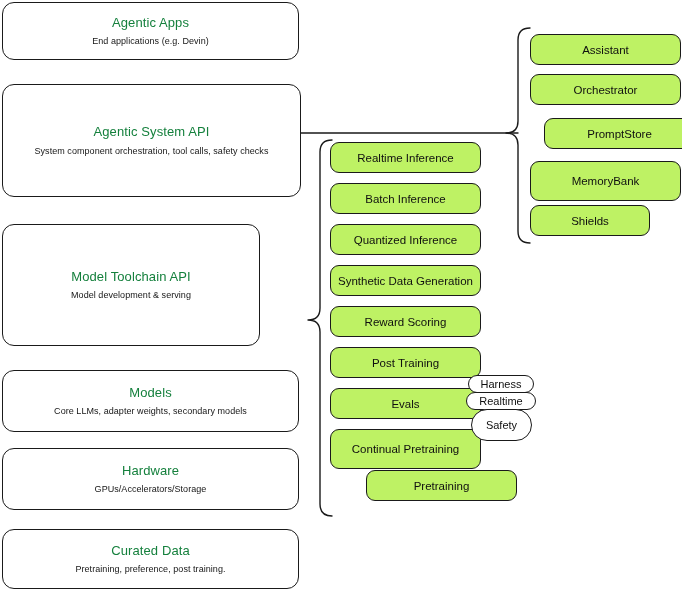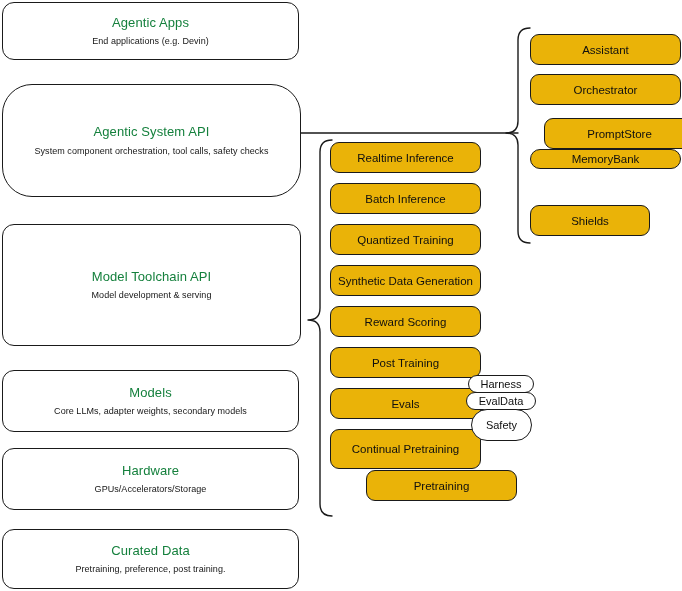--- a/index.html
+++ b/index.html
@@ -43,21 +43,21 @@
   .layer-sub {
     font-size: 9px;
     color: #161616;
     margin-top: 5px;
     letter-spacing: 0.05px;
   }
   
   .branch {
     position: absolute;
     box-sizing: border-box;
-    background: #eab308;
+    background: #bef264;
     border: 1.4px solid #1a1a1a;
     border-radius: 9px;
     display: flex;
     align-items: center;
     justify-content: center;
     font-size: 11.5px;
     color: #0f0f0f;
     text-align: center;
   }
   
@@ -99,26 +99,26 @@
     <line id="system-connector-line" x1="301" y1="133" x2="518" y2="133"></line>
     <path id="system-brace" d="M 530 28 Q 518 28 518 40 L 518 121 Q 518 133 506 133 Q 518 133 518 145 L 518 231 Q 518 243 530 243"></path>
     <path id="toolchain-brace" d="M 332 140 Q 320 140 320 152 L 320 308 Q 320 320 308 320 Q 320 320 320 332 L 320 504 Q 320 516 332 516"></path>
   </svg>
 
   <div class="node" style="left: 2px; top: 2px; width: 297px; height: 58px;">
     <div class="layer-title">Agentic Apps</div>
     <div class="layer-sub">End applications (e.g. Devin)</div>
   </div>
 
-  <div class="node" style="left: 2px; top: 84px; width: 299px; height: 113px; border-radius: 30px;">
+  <div class="node" style="left: 2px; top: 84px; width: 299px; height: 113px;">
     <div class="layer-title">Agentic System API</div>
     <div class="layer-sub">System component orchestration, tool calls, safety checks</div>
   </div>
 
-  <div class="node" style="left: 2px; top: 224px; width: 299px; height: 122px;">
+  <div class="node" style="left: 2px; top: 224px; width: 258px; height: 122px;">
     <div class="layer-title">Model Toolchain API</div>
     <div class="layer-sub">Model development &amp; serving</div>
   </div>
 
   <div class="node" style="left: 2px; top: 370px; width: 297px; height: 62px;">
     <div class="layer-title">Models</div>
     <div class="layer-sub">Core LLMs, adapter weights, secondary models</div>
   </div>
 
   <div class="node" style="left: 2px; top: 448px; width: 297px; height: 62px;">
@@ -126,31 +126,31 @@
     <div class="layer-sub">GPUs/Accelerators/Storage</div>
   </div>
 
   <div class="node" style="left: 2px; top: 529px; width: 297px; height: 60px;">
     <div class="layer-title">Curated Data</div>
     <div class="layer-sub">Pretraining, preference, post training.</div>
   </div>
 
   <div class="branch" style="left: 330px; top: 142px; width: 151px; height: 31px;">Realtime Inference</div>
   <div class="branch" style="left: 330px; top: 183px; width: 151px; height: 31px;">Batch Inference</div>
-  <div class="branch" style="left: 330px; top: 224px; width: 151px; height: 31px;">Quantized Training</div>
+  <div class="branch" style="left: 330px; top: 224px; width: 151px; height: 31px;">Quantized Inference</div>
   <div class="branch" style="left: 330px; top: 265px; width: 151px; height: 31px;">Synthetic Data Generation</div>
   <div class="branch" style="left: 330px; top: 347px; width: 151px; height: 31px;">Post Training</div>
   <div class="branch" style="left: 330px; top: 306px; width: 151px; height: 31px;">Reward Scoring</div>
   <div class="branch" style="left: 330px; top: 388px; width: 151px; height: 31px;">Evals</div>
   <div class="branch" style="left: 330px; top: 429px; width: 151px; height: 40px;">Continual Pretraining</div>
   <div class="branch" style="left: 330px; top: 470px; width: 151px; height: 31px; margin-left: 36px;">Pretraining</div>
 
   <div class="pill" style="left: 468px; top: 375px; width: 66px; height: 18px;">Harness</div>
-  <div class="pill" style="left: 466px; top: 392px; width: 70px; height: 18px;">EvalData</div>
+  <div class="pill" style="left: 466px; top: 392px; width: 70px; height: 18px;">Realtime</div>
   <div class="pill" style="left: 471px; top: 409px; width: 61px; height: 32px;">Safety</div>
 
   <div class="branch" style="left: 530px; top: 34px; width: 151px; height: 31px;">Assistant</div>
   <div class="branch" style="left: 530px; top: 74px; width: 151px; height: 31px;">Orchestrator</div>
   <div class="branch" style="left: 530px; top: 118px; width: 151px; height: 31px; margin-left: 14px;">PromptStore</div>
-  <div class="branch" style="left: 530px; top: 149px; width: 151px; height: 20px; border-radius: 14px;">MemoryBank</div>
+  <div class="branch" style="left: 530px; top: 161px; width: 151px; height: 40px;">MemoryBank</div>
   <div class="branch" style="left: 530px; top: 205px; width: 120px; height: 31px;">Shields</div>
 
 </div>
 
 </body></html>

